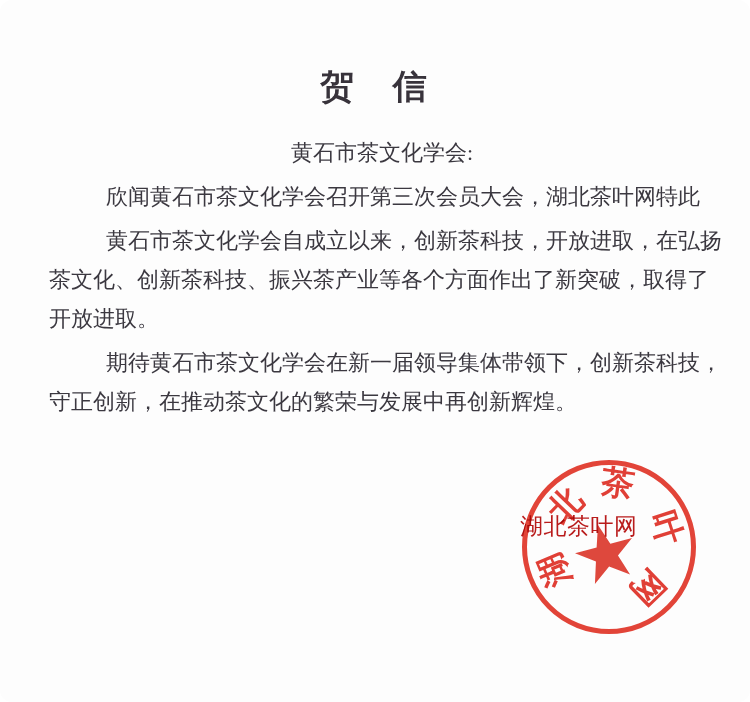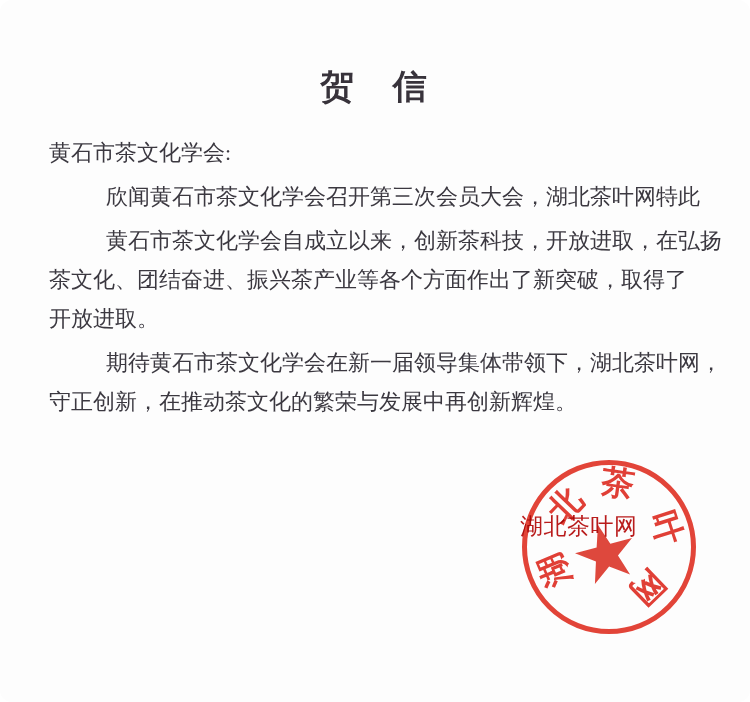--- a/index.html
+++ b/index.html
@@ -24,21 +24,21 @@
     color:#38333b;
   }
   .body-text {
     position:absolute;
     left:49px; top:133px;
     width:666px;
     font-size:22px;
     line-height:39px;
   }
   .para { margin-top:5px; }
-  .salutation { margin-top:0; }
+  .salutation { margin-top:0;text-align:center; }
   .line { height:39px; white-space:nowrap; }
   .line.first { text-indent:57px; }
   .signature {
     position:absolute;
     left:520px; top:512px;
     font-size:23px;
     line-height:30px;
     letter-spacing:0.5px;
     color:#b91c1c;
     z-index:3;
@@ -87,25 +87,25 @@
 
   <div class="body-text">
     <div class="para salutation">
       <div class="line">黄石市茶文化学会:</div>
     </div>
     <div class="para">
       <div class="line first">欣闻黄石市茶文化学会召开第三次会员大会，湖北茶叶网特此</div>
     </div>
     <div class="para">
       <div class="line first">黄石市茶文化学会自成立以来，创新茶科技，开放进取，在弘扬</div>
-      <div class="line">茶文化、团结奋进、振兴茶产业等各个方面作出了新突破，取得了</div>
+      <div class="line">茶文化、创新茶科技、振兴茶产业等各个方面作出了新突破，取得了</div>
       <div class="line">开放进取。</div>
     </div>
     <div class="para">
-      <div class="line first">期待黄石市茶文化学会在新一届领导集体带领下，湖北茶叶网，</div>
+      <div class="line first">期待黄石市茶文化学会在新一届领导集体带领下，创新茶科技，</div>
       <div class="line">守正创新，在推动茶文化的繁荣与发展中再创新辉煌。</div>
     </div>
   </div>
 
   <div class="signature">湖北茶叶网</div>
 
   <div class="stamp">
     <div class="stamp-ring"></div>
     <span class="seal-char seal-ch-0">湖</span>
     <span class="seal-char seal-ch-1">北</span>

